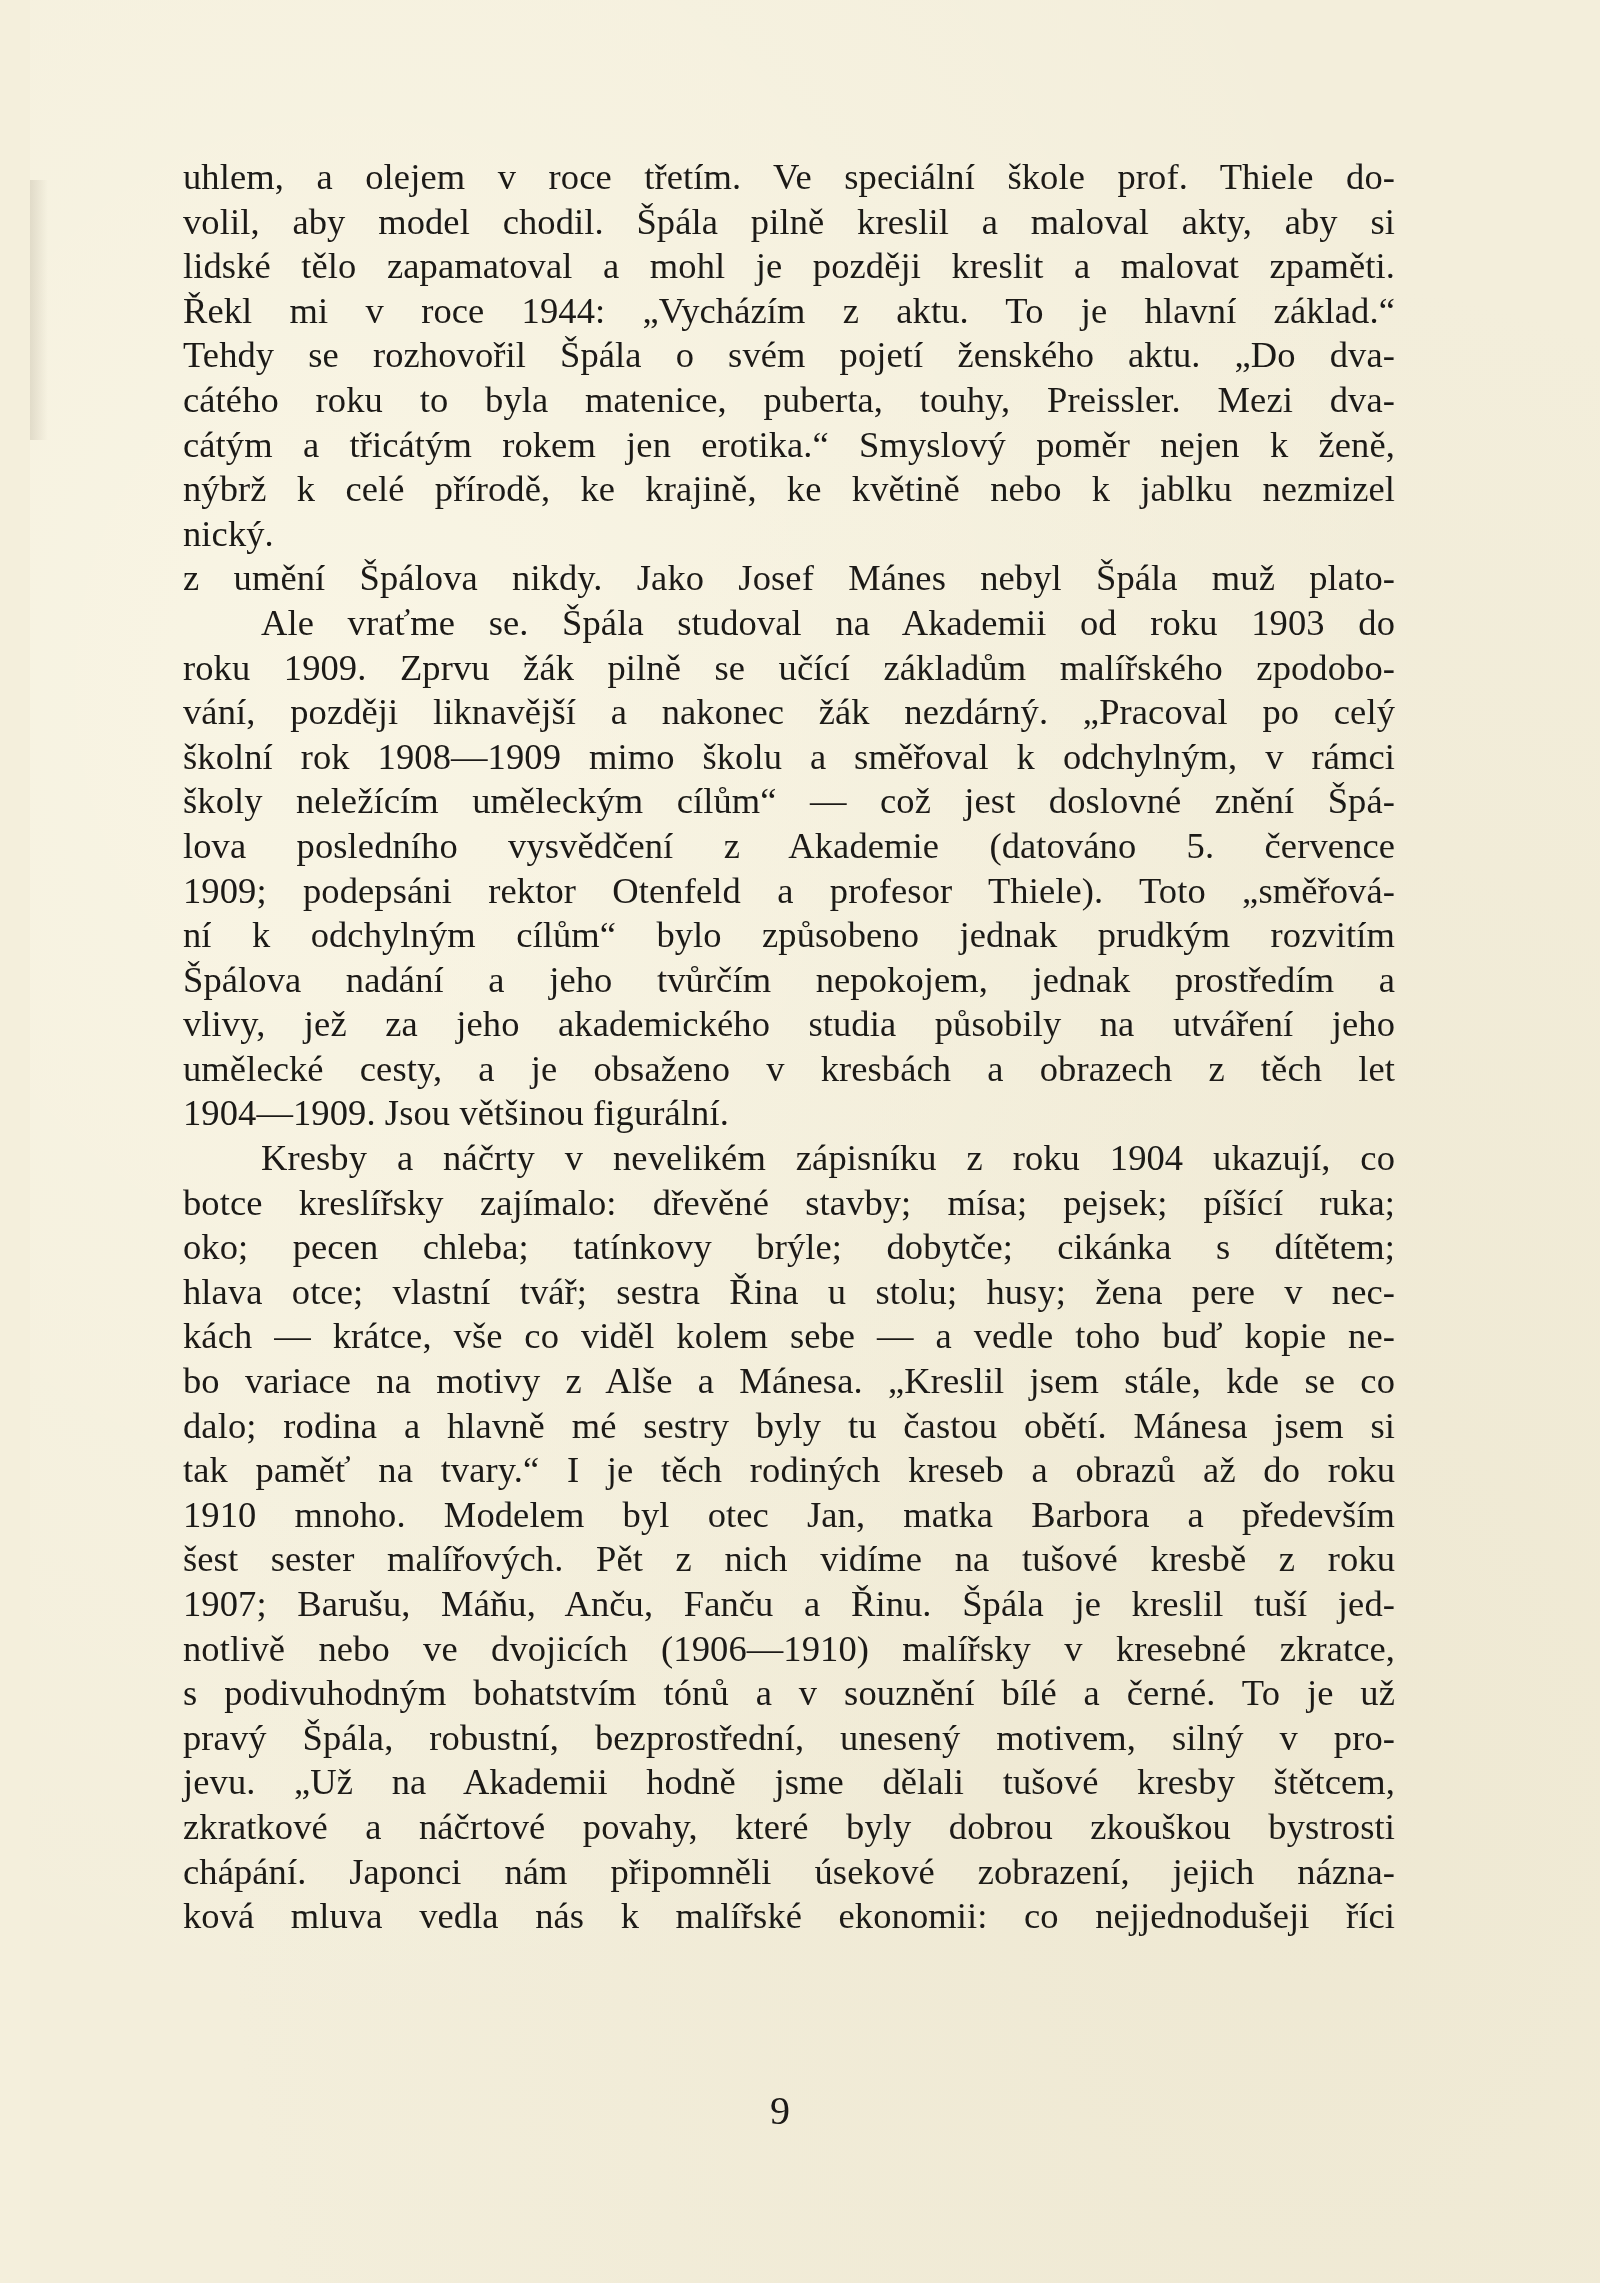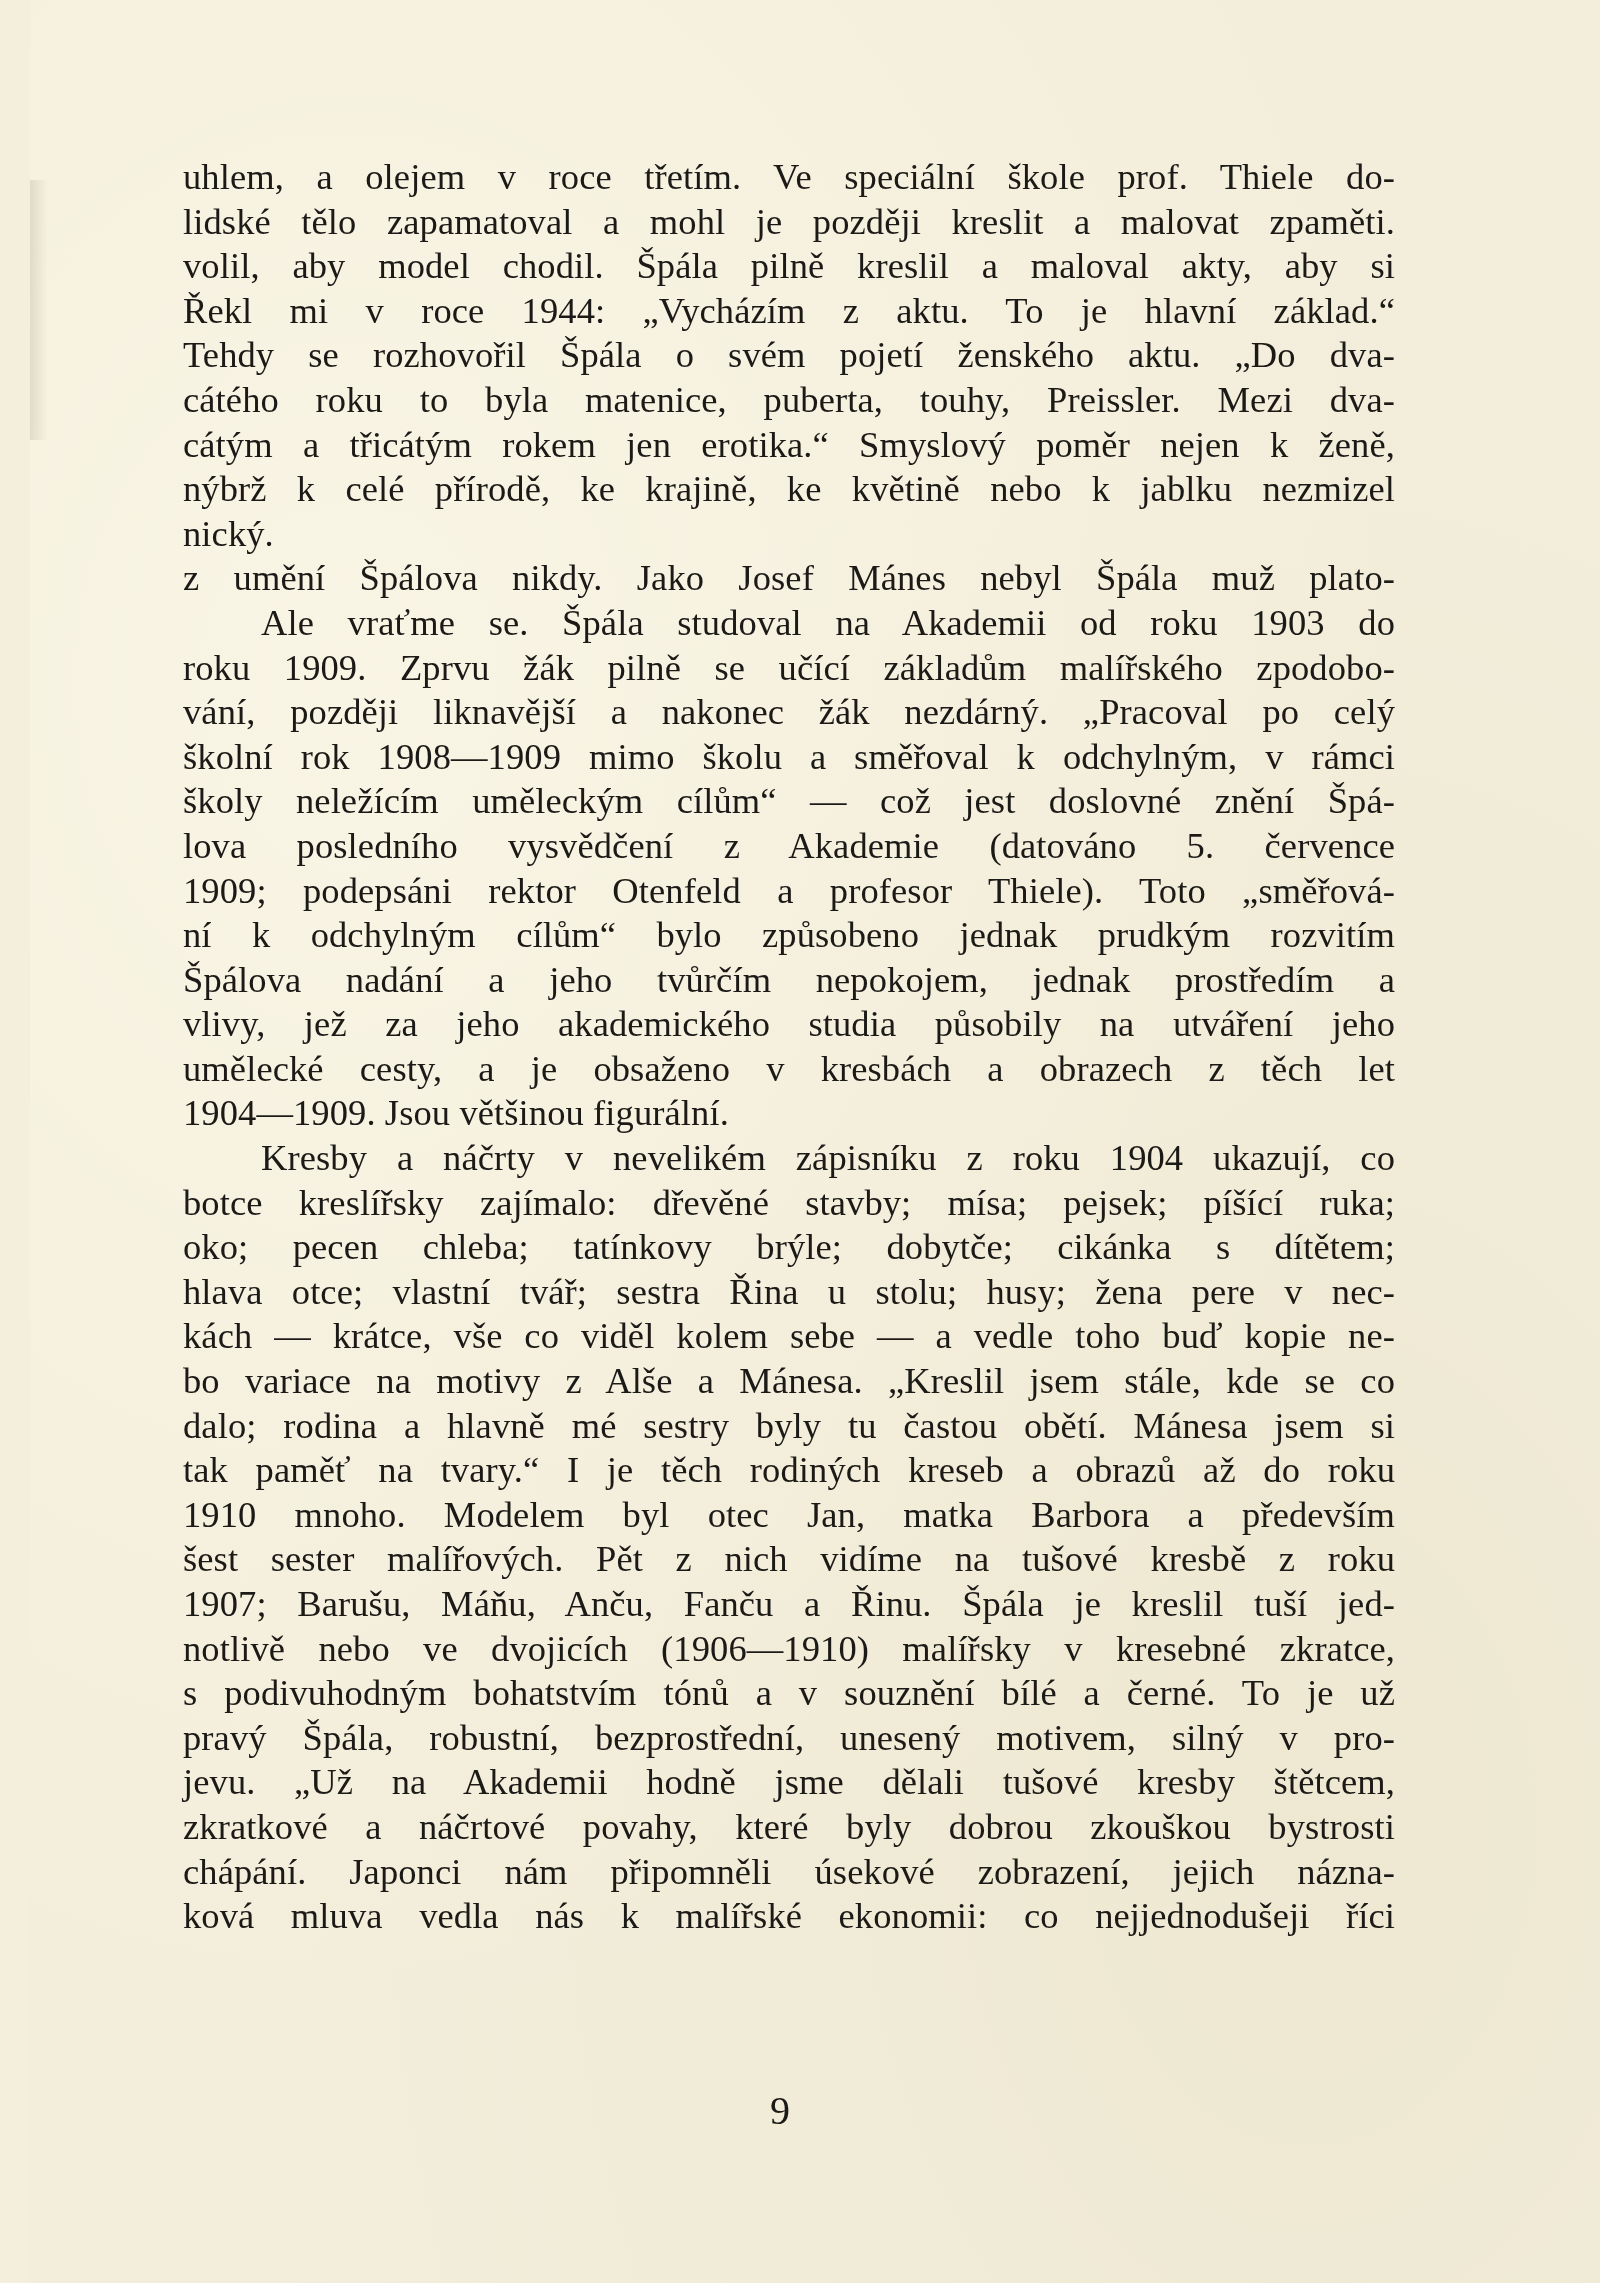--- a/index.html
+++ b/index.html
@@ -67,22 +67,22 @@
   </style>
 </head>
 <body>
 
 <div class="page">
   <div class="edge-stain"></div>
 
   <div class="text-block">
     <div>
       <span class="line">uhlem, a olejem v roce třetím. Ve speciální škole prof. Thiele do-</span>
+      <span class="line">volil, aby model chodil. Špála pilně kreslil a maloval akty, aby si</span>
       <span class="line">lidské tělo zapamatoval a mohl je později kreslit a malovat zpaměti.</span>
-      <span class="line">volil, aby model chodil. Špála pilně kreslil a maloval akty, aby si</span>
       <span class="line">Řekl mi v roce 1944: „Vycházím z aktu. To je hlavní základ.“</span>
       <span class="line">Tehdy se rozhovořil Špála o svém pojetí ženského aktu. „Do dva-</span>
       <span class="line">cátého roku to byla matenice, puberta, touhy, Preissler. Mezi dva-</span>
       <span class="line">cátým a třicátým rokem jen erotika.“ Smyslový poměr nejen k ženě,</span>
       <span class="line">nýbrž k celé přírodě, ke krajině, ke květině nebo k jablku nezmizel</span>
       <span class="line last">nický.</span>
       <span class="line">z umění Špálova nikdy. Jako Josef Mánes nebyl Špála muž plato-</span>
     </div>
 
     <div>

